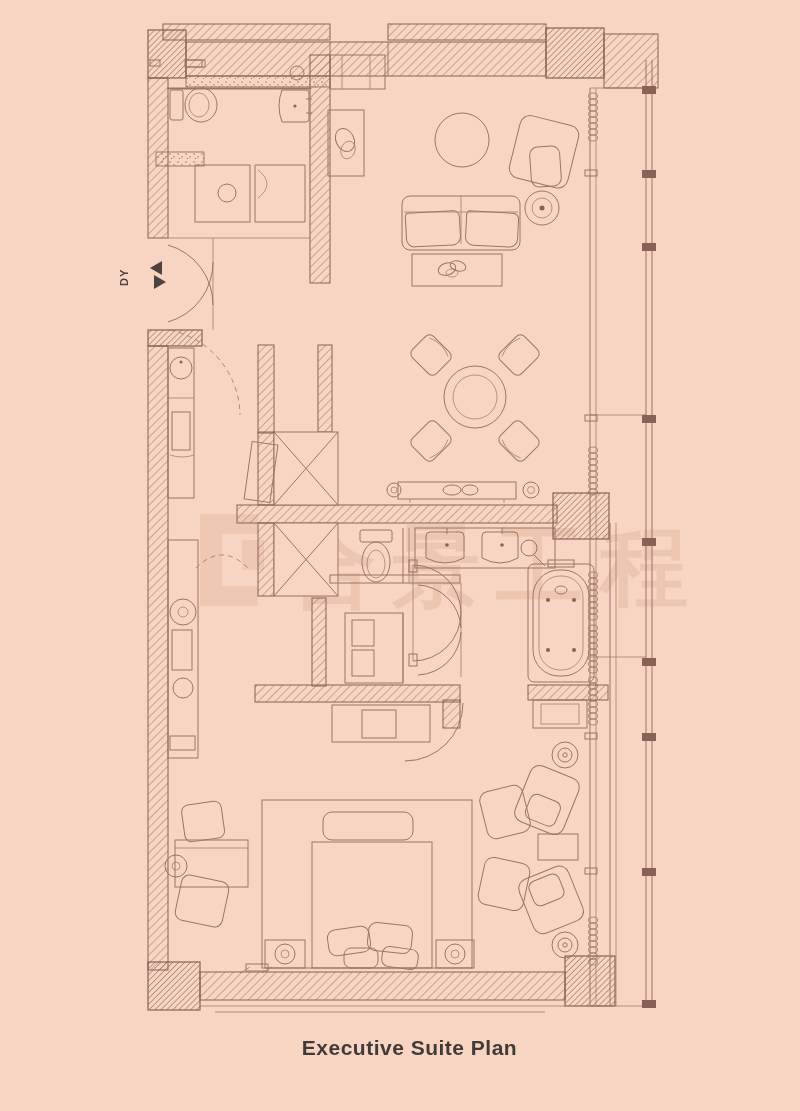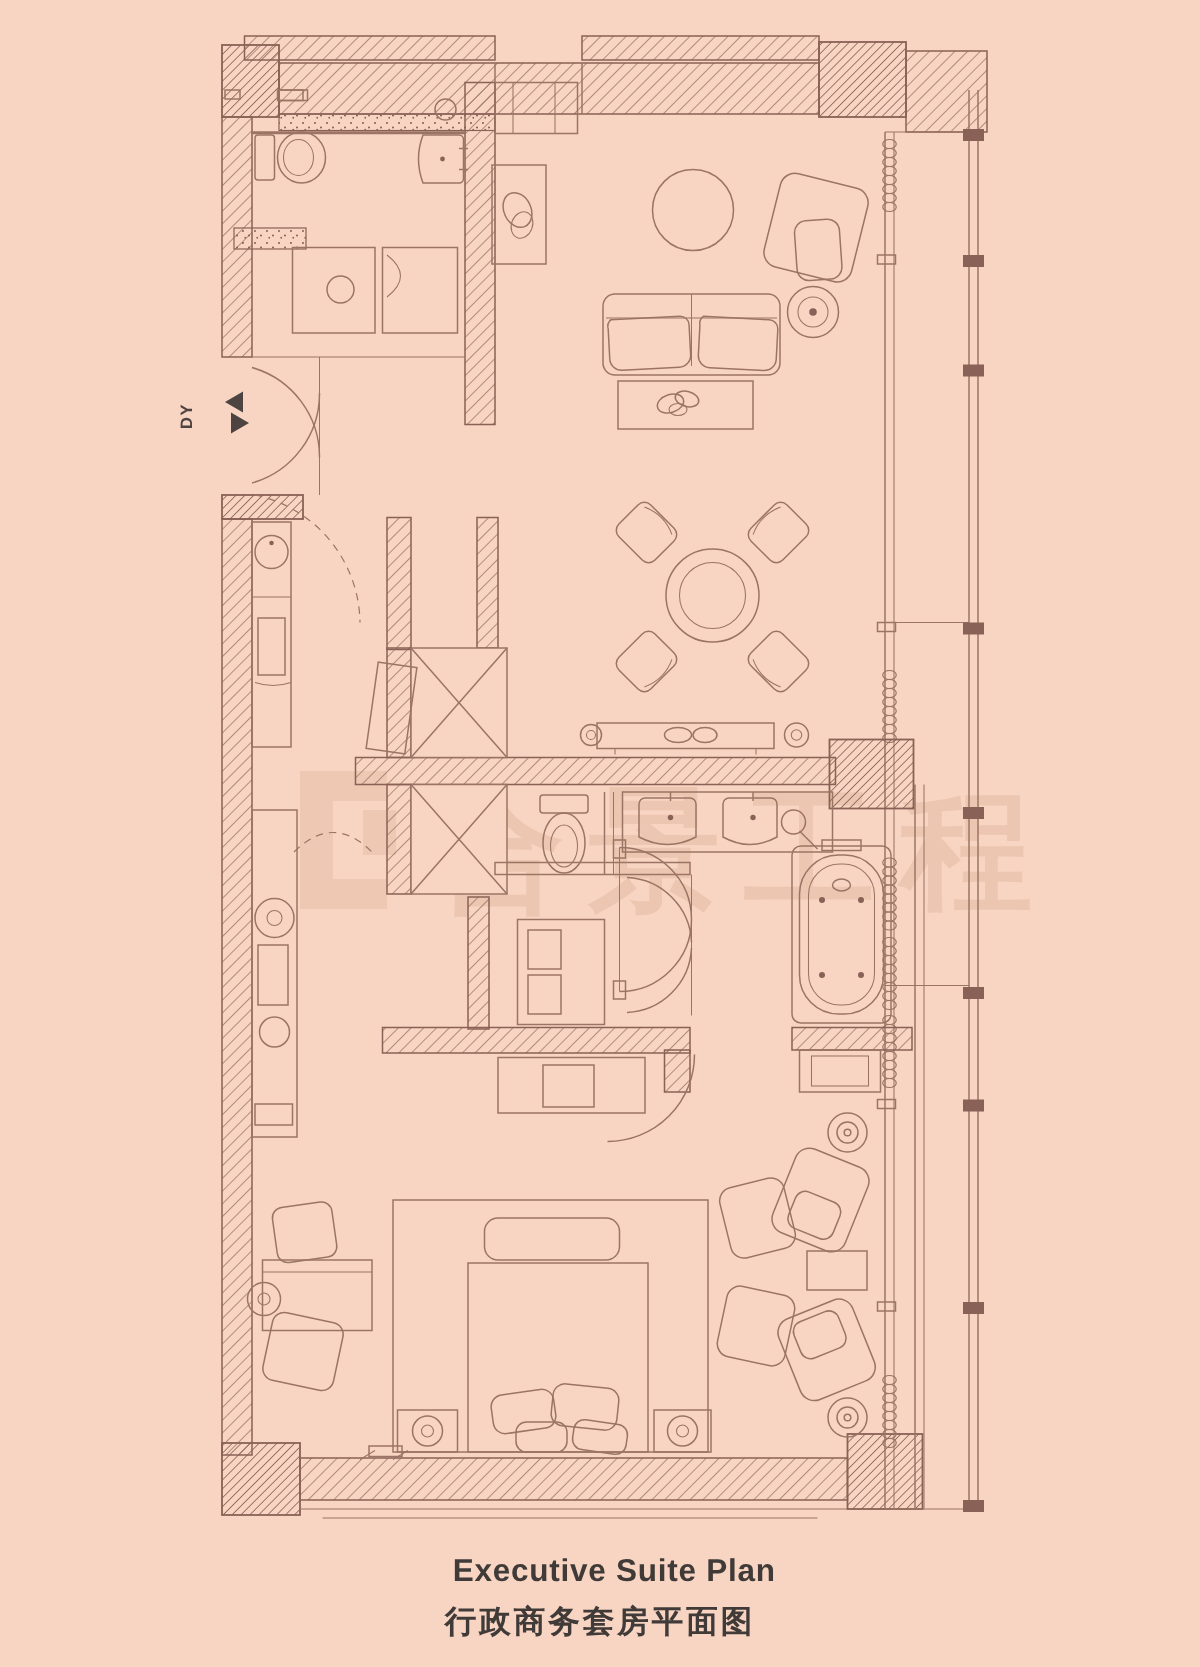--- a/index.html
+++ b/index.html
@@ -396,16 +396,15 @@
   <g>
     <path class="thin" d="M240 973 l10 -6 M262 973 l10 -6"></path>
     <rect class="fx" x="246" y="964" width="22" height="7"></rect>
     <rect class="fx" x="150" y="60" width="10" height="6"></rect>
     <rect class="fx" x="186" y="60" width="16" height="7"></rect>
   </g>
 </svg>
 
 <div class="title-block">
   <div class="title-en">Executive Suite Plan</div>
-  <div class="title-zh">行政商务套房平面图</div>
 </div>
 
 </div>
 
 </body></html>

